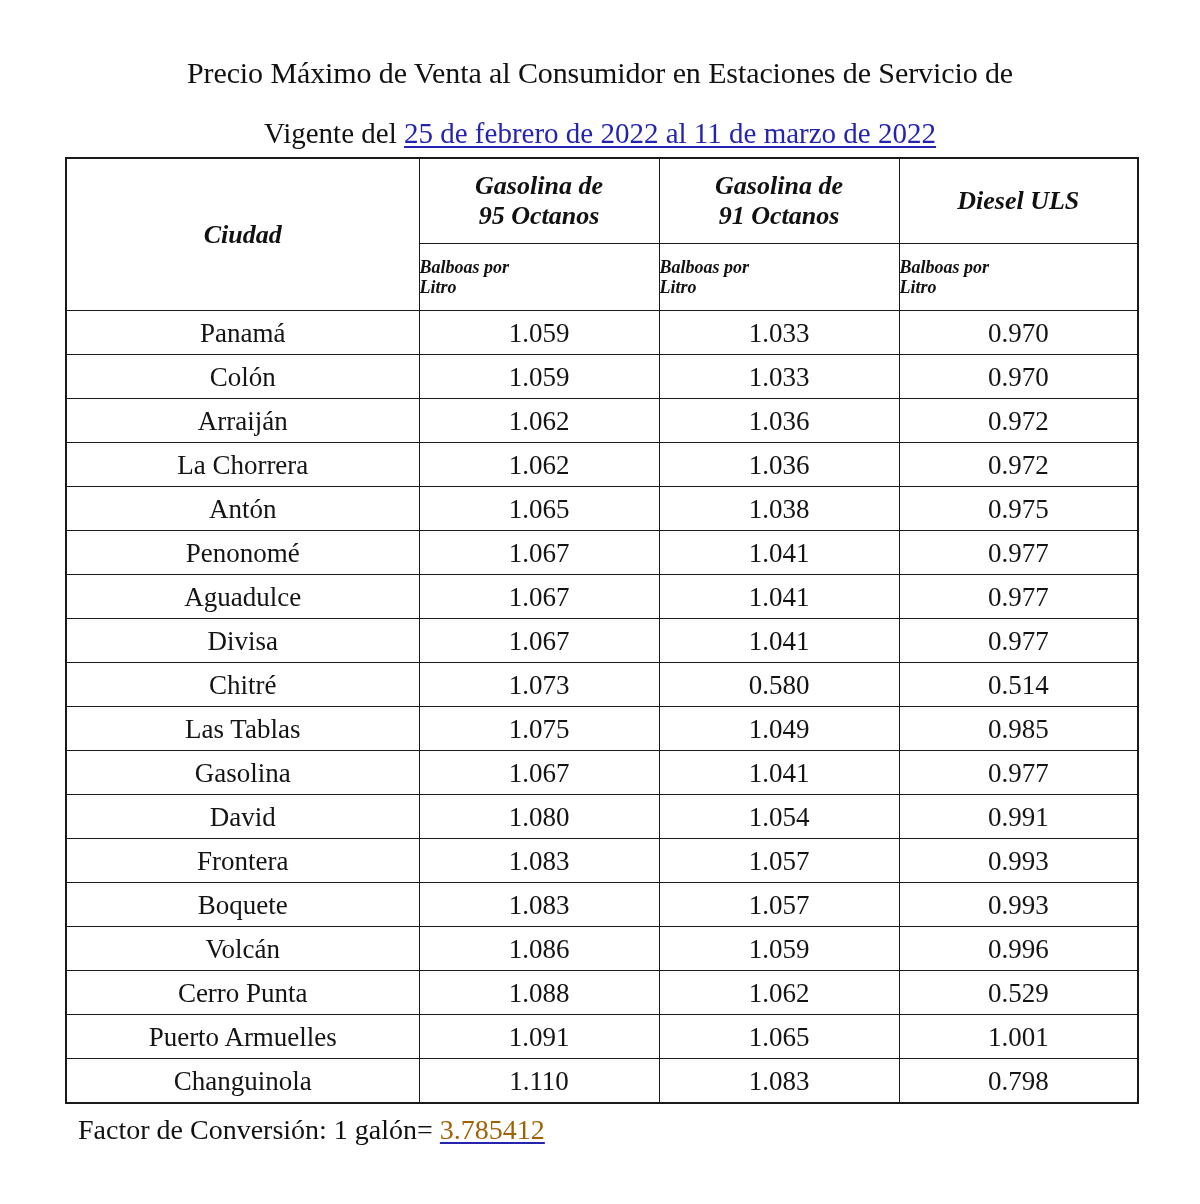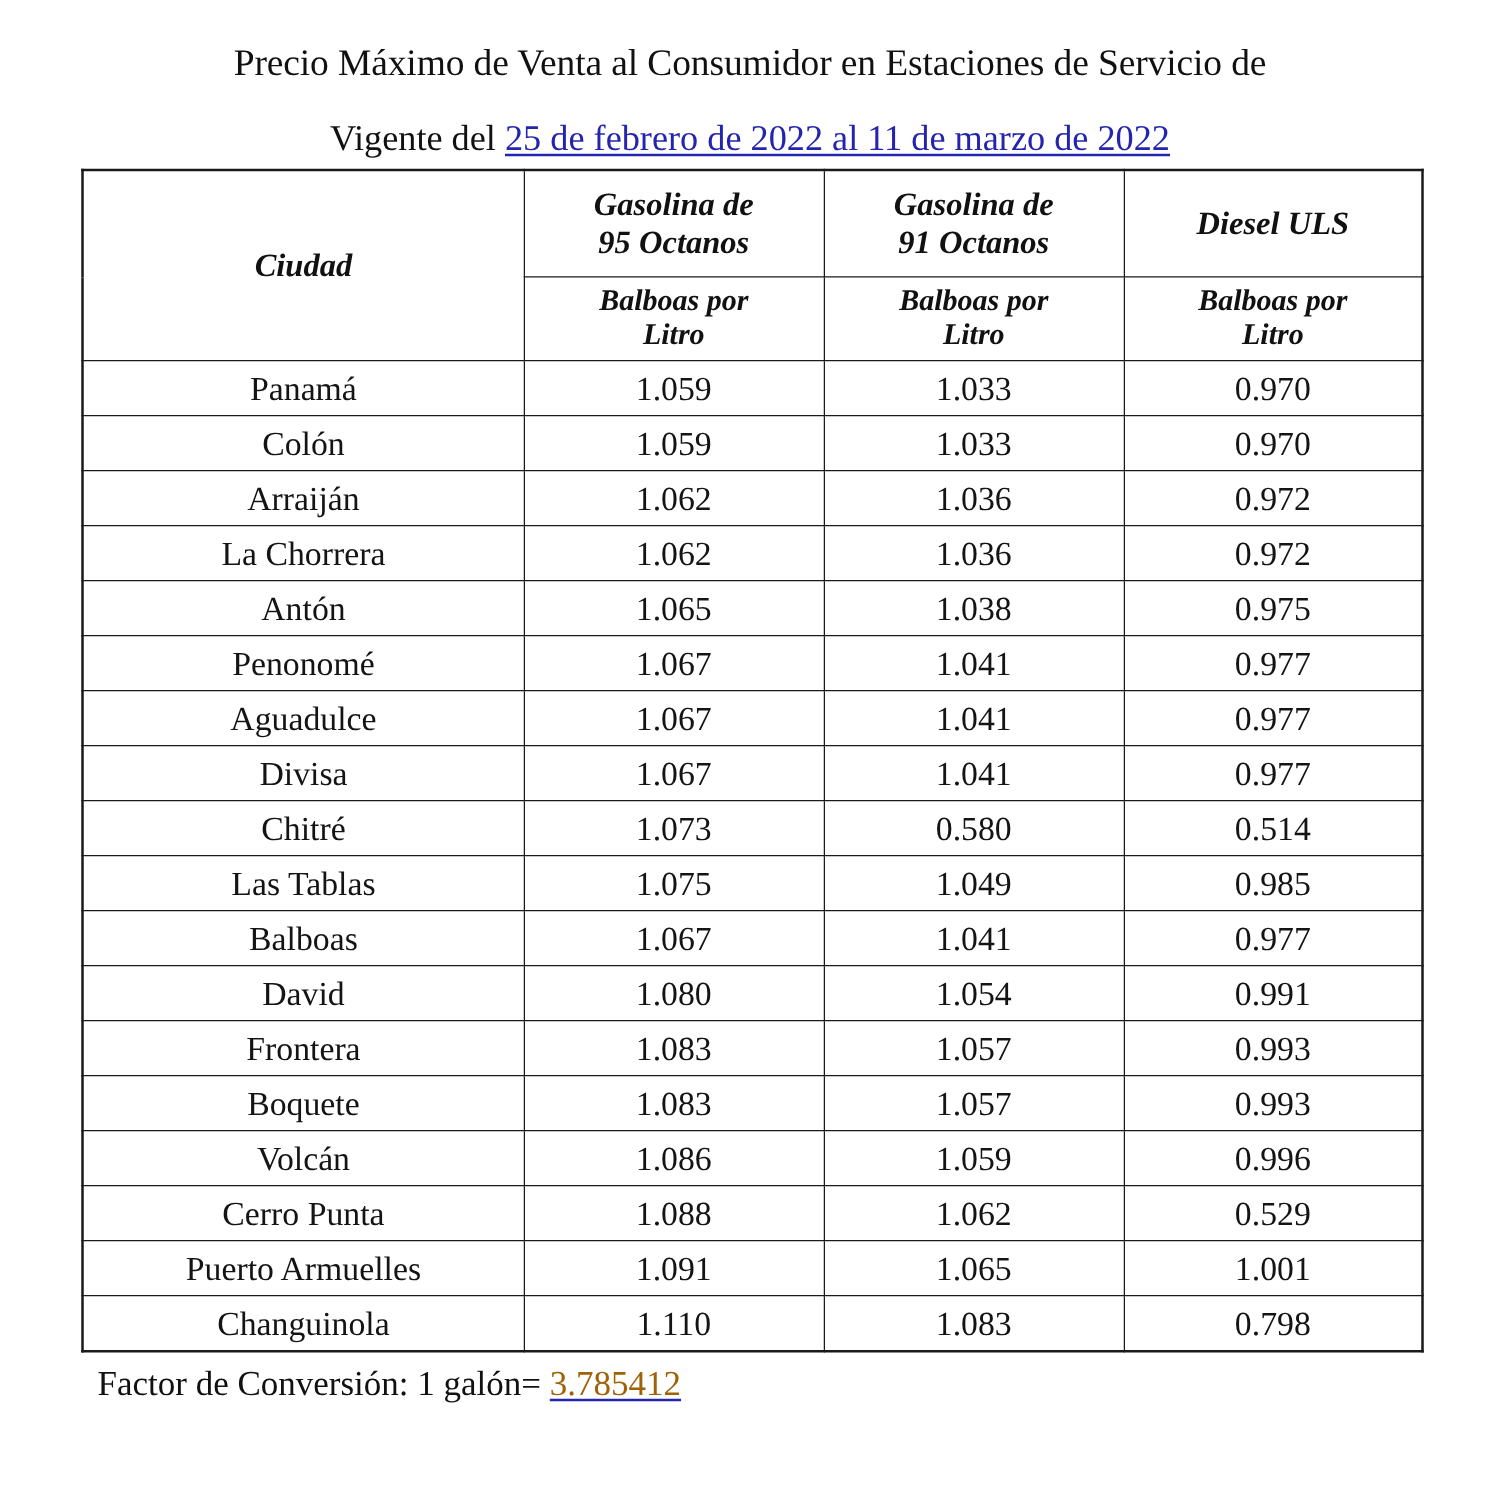--- a/index.html
+++ b/index.html
@@ -17,21 +17,21 @@
   .page {
     width: 1200px;
     height: 1204px;
     position: relative;
     background: #ffffff;
     box-sizing: border-box;
   }
 
   
   .title-block {
-    padding-top: 33px;
+    padding-top: 55px;
     text-align: center;
   }
   .doc-title {
     font-size: 30px;
     line-height: 1.22;
     color: #111111;
     font-weight: 400;
     margin: 0 auto;
     max-width: 1075px;
     letter-spacing: -0.1px;
@@ -87,23 +87,23 @@
     font-size: 26px;
     line-height: 1.16;
     text-align: center;
     color: #111111;
     padding: 2px 6px;
   }
   th.head-sub {
     height: 66px;
     font-style: italic;
     font-weight: bold;
-    font-size: 24px;
+    font-size: 18px;
     line-height: 1.16;
-    text-align: center;
+    text-align: left;
     color: #111111;
     padding: 2px 6px;
   }
 
   td.city-cell {
     height: 43px;
     font-size: 27px;
     line-height: 1.05;
     text-align: center;
     padding: 0 0 2px 12px;
@@ -244,21 +244,21 @@
             <td class="value-cell">0.580</td>
             <td class="value-cell">0.514</td>
           </tr>
           <tr>
             <td class="city-cell">Las Tablas</td>
             <td class="value-cell">1.075</td>
             <td class="value-cell">1.049</td>
             <td class="value-cell">0.985</td>
           </tr>
           <tr>
-            <td class="city-cell">Balboas</td>
+            <td class="city-cell">Gasolina</td>
             <td class="value-cell">1.067</td>
             <td class="value-cell">1.041</td>
             <td class="value-cell">0.977</td>
           </tr>
           <tr>
             <td class="city-cell">David</td>
             <td class="value-cell">1.080</td>
             <td class="value-cell">1.054</td>
             <td class="value-cell">0.991</td>
           </tr>

